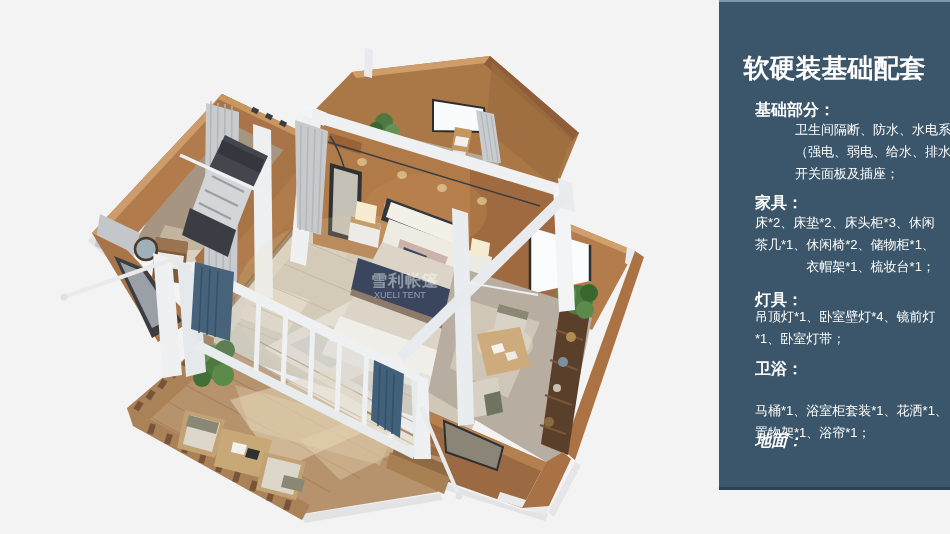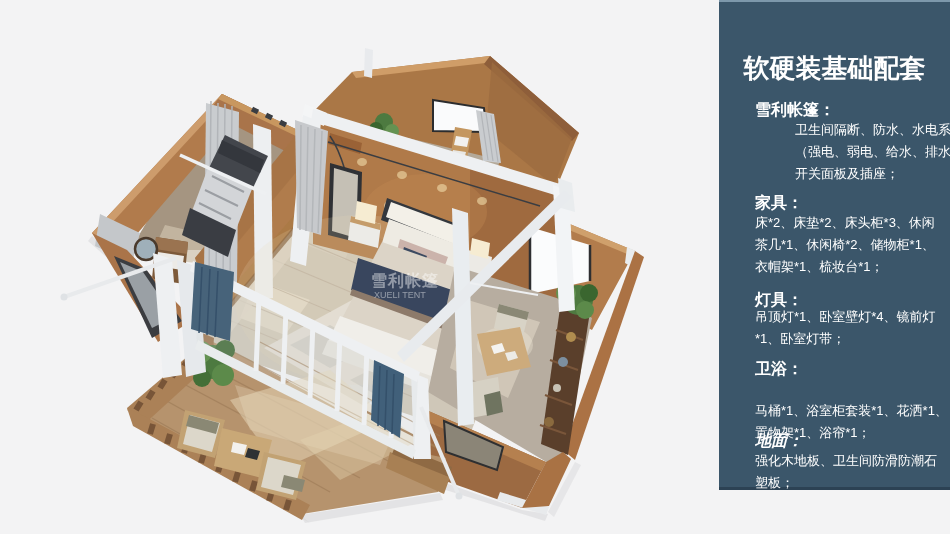--- a/index.html
+++ b/index.html
@@ -344,33 +344,32 @@
     <text x="374" y="298" font-size="9" font-family="Liberation Sans,sans-serif">XUELI TENT</text>
   </g>
 </svg>
 
 <div id="sidebar">
   <div style="position:absolute;left:0;top:0;width:100%;height:2px;background:#7d98ab;"></div>
   <div style="position:absolute;left:0;bottom:0;width:100%;height:3px;background:#2c4254;"></div>
 
   <div class="title">软硬装基础配套</div>
 
-  <h3 style="top:101px;">雪利帐篷：</h3>
+  <h3 style="top:101px;">基础部分：</h3>
 
   <p style="top:119px;margin-left:40px;">卫生间隔断、防水、水电系统<br>（强电、弱电、给水、排水）、<br>开关面板及插座；</p>
 
   <h3 style="top:194px;">家具：</h3>
 
-  <p style="top:212px;">床*2、床垫*2、床头柜*3、休闲<br>茶几*1、休闲椅*2、储物柜*1、<br>衣帽架*1、梳妆台*1；</p>
+  <p style="top:212px;text-align:right;">床*2、床垫*2、床头柜*3、休闲<br>茶几*1、休闲椅*2、储物柜*1、<br>衣帽架*1、梳妆台*1；</p>
 
   <h3 style="top:291px;">灯具：</h3>
 
   <p style="top:306px;">吊顶灯*1、卧室壁灯*4、镜前灯<br>*1、卧室灯带；</p>
 
   <h3 style="top:360px;">卫浴：</h3>
 
   <p style="top:400px;">马桶*1、浴室柜套装*1、花洒*1、<br>置物架*1、浴帘*1；</p>
 
   <h3 style="top:432px;font-style:italic;">地面：</h3>
 
-  <p style="top:450px;">强化木地板、卫生间防滑防潮石<br>塑板；</p>
 </div>
 </div>
 
 </body></html>

